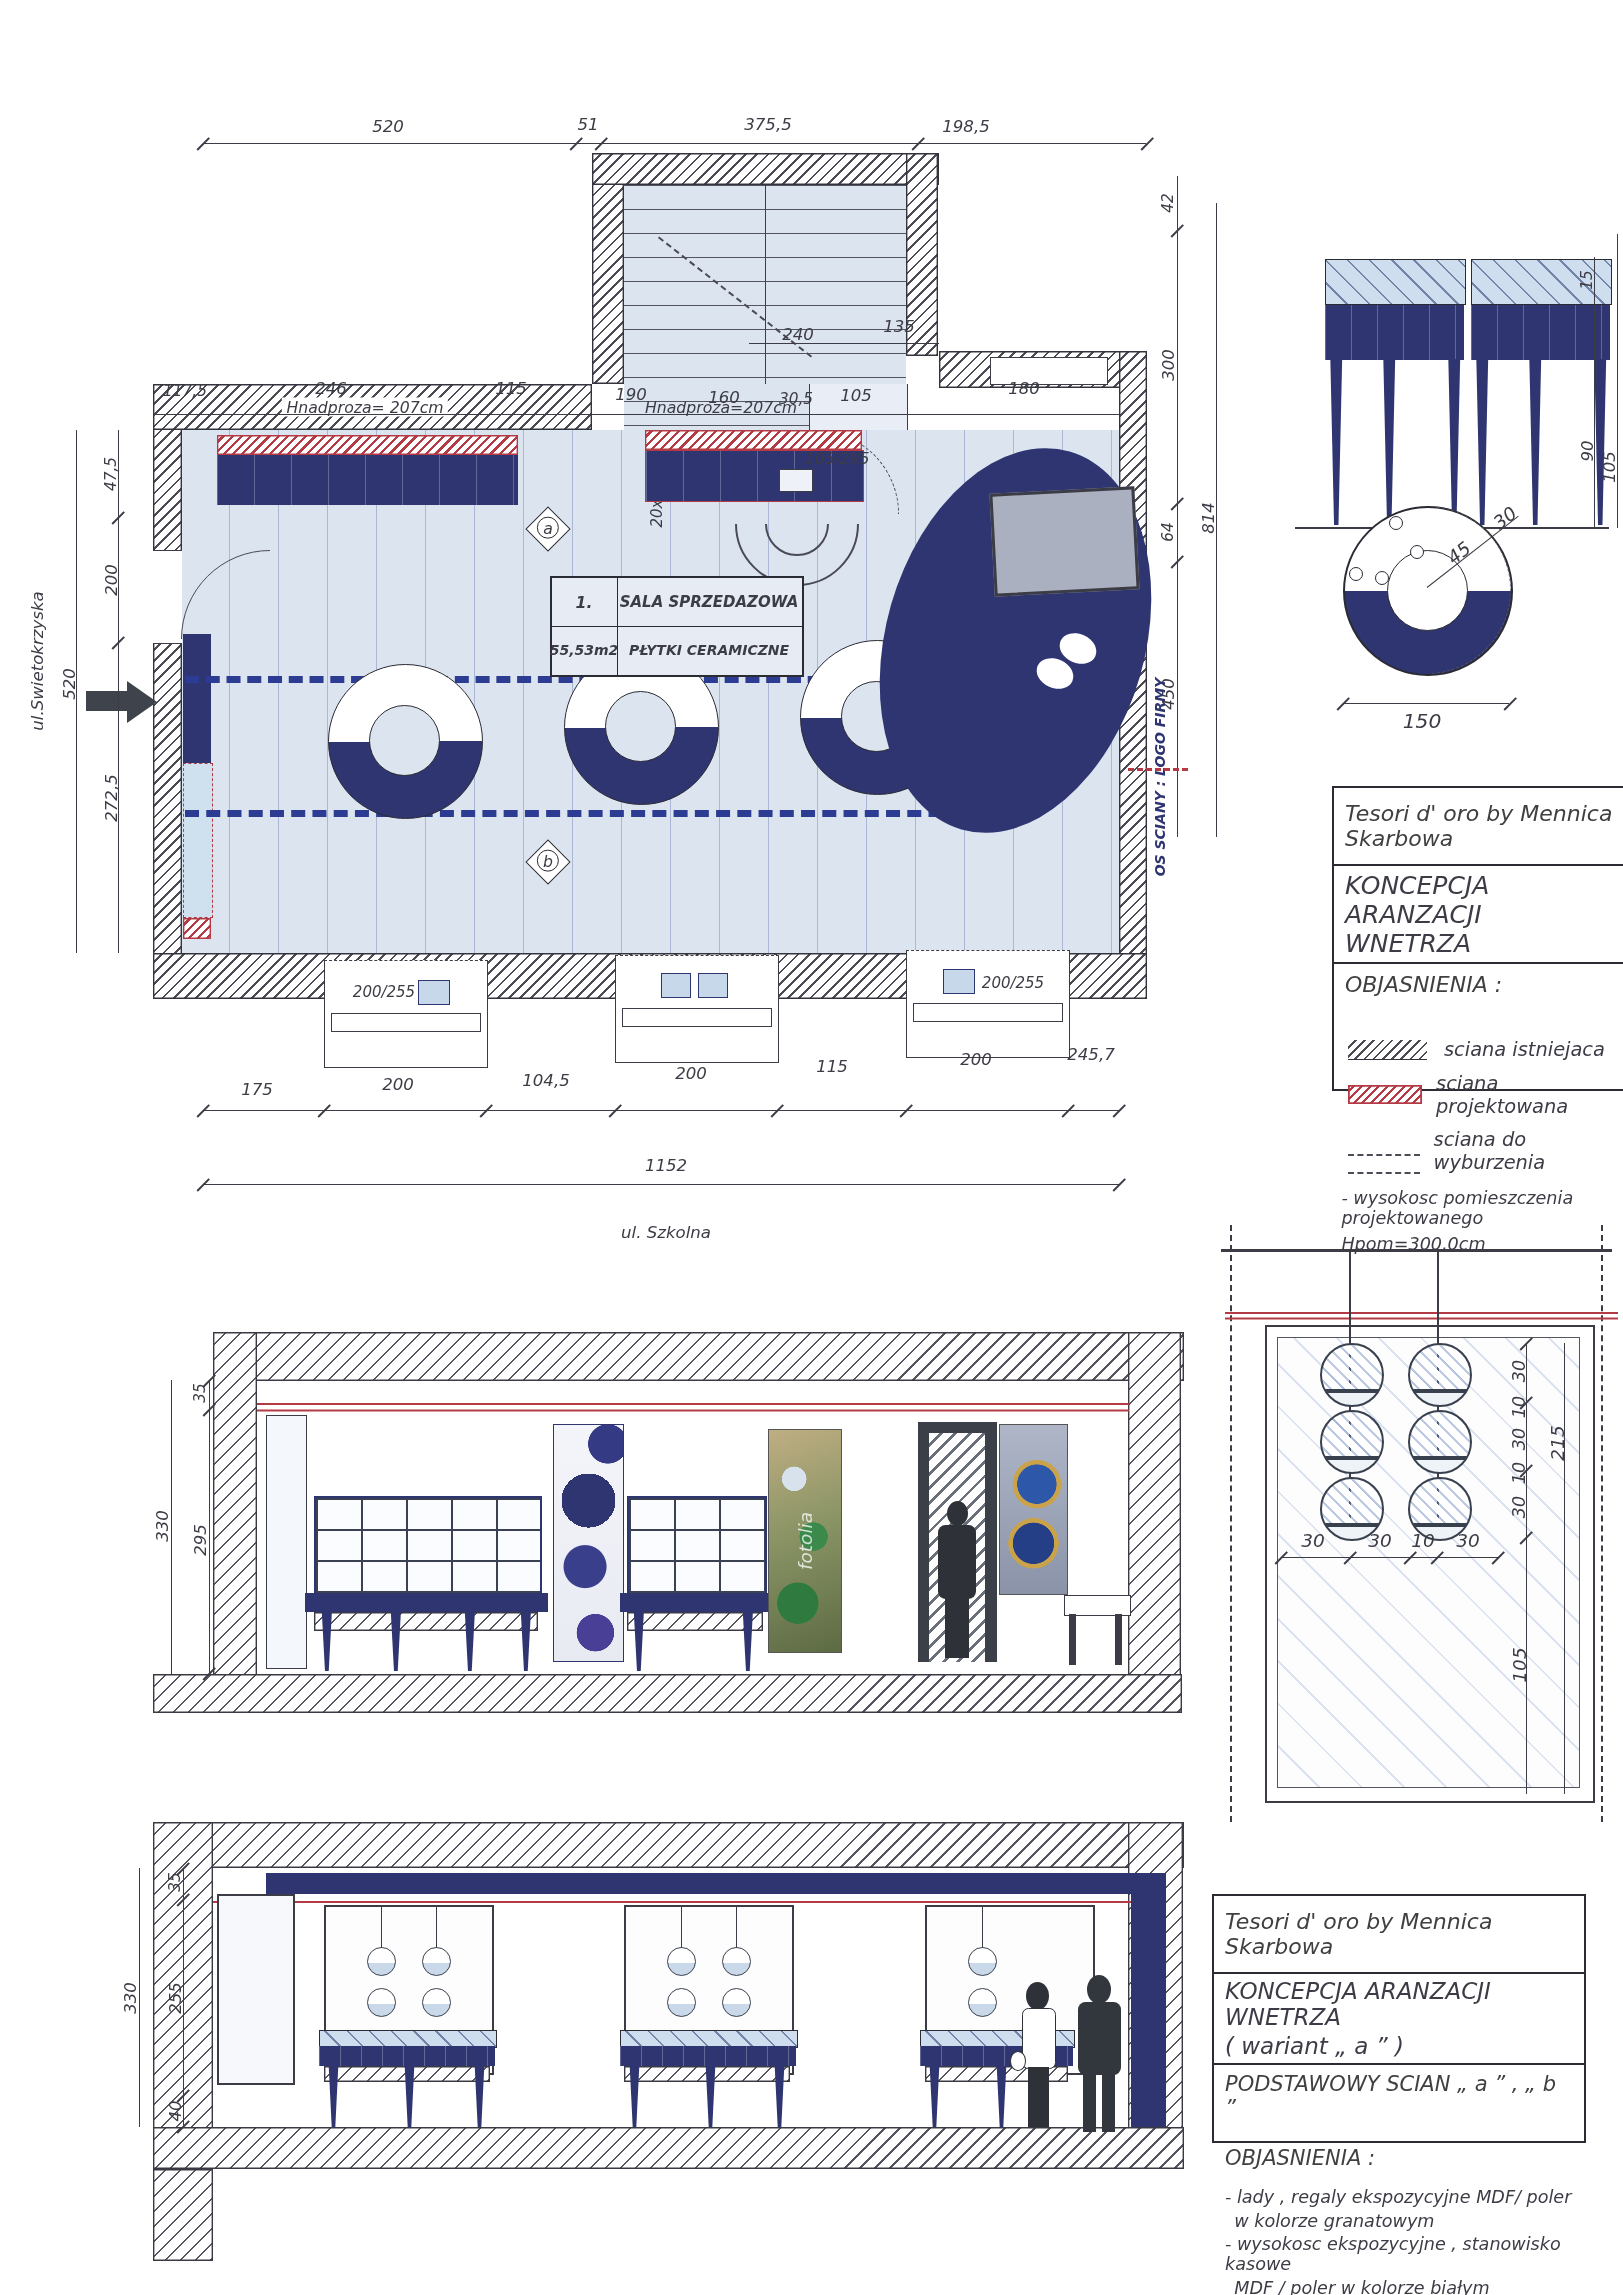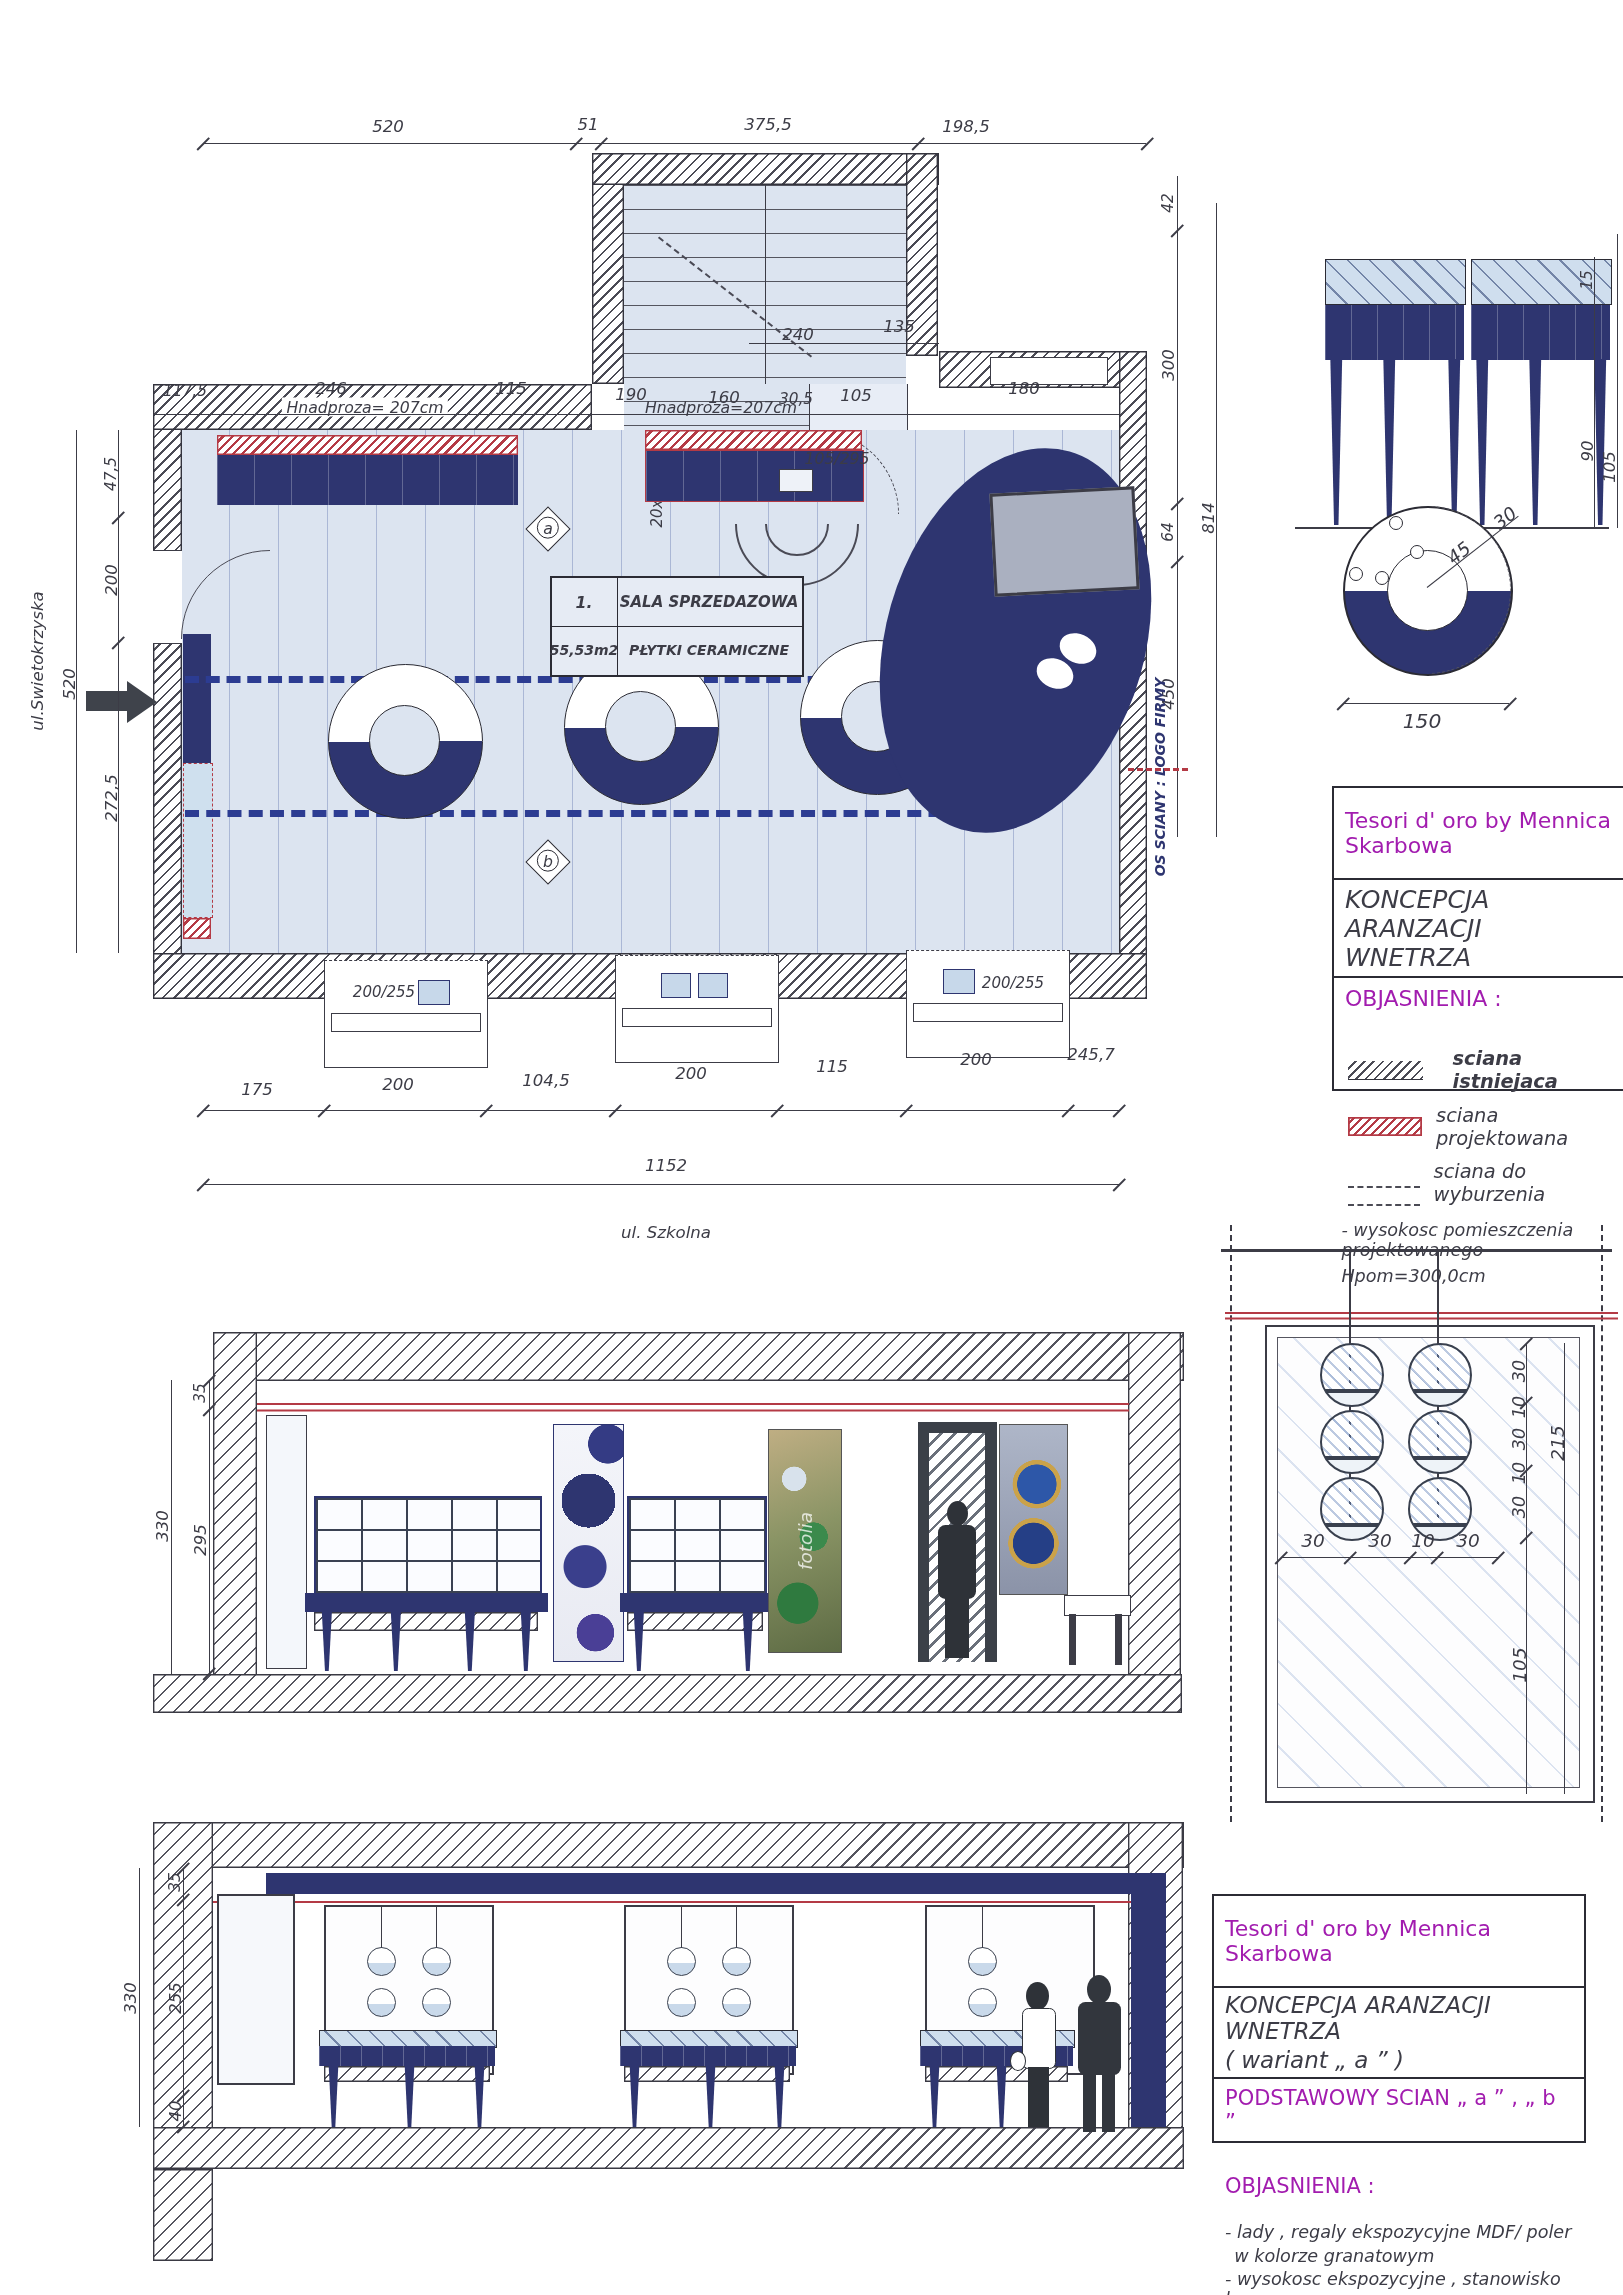--- a/index.html
+++ b/index.html
@@ -26,21 +26,21 @@
   .glass{background-color:#cfdeee;background-image:repeating-linear-gradient(45deg,transparent 0 14px,rgba(40,60,110,.55) 14px 15.7px);border:1.8px solid #2b2b34;}
   .grid{background-color:#fbfcff;border:2.3px solid #2e3570;
       background-image:repeating-linear-gradient(90deg,#3a4152 0 1.8px,transparent 1.8px 45px),
                        repeating-linear-gradient(180deg,#3a4152 0 2.3px,transparent 2.3px 31px);}
   .leg{position:absolute;background:#2e3570;clip-path:polygon(18% 0,82% 0,62% 100%,38% 100%);}
   .disc{position:absolute;border:1.8px solid #39404e;border-radius:50%;
       background:linear-gradient(180deg,#ffffff 0 55%,#c9d9ea 55% 100%);}
   .disc2{position:absolute;border:2.3px solid #39404e;border-radius:50%;
       background:linear-gradient(180deg,rgba(0,0,0,0) 0 74%,#39404e 74% 80%,#eef3f8 80% 100%),
                  repeating-linear-gradient(45deg,#ffffff 0 7.4px,rgba(110,140,190,.45) 7.4px 9.2px);}
-  .tb-title{font-size:22px;color:#a21caf;padding:20px 11px;}
+  .tb-title{font-size:22px;font-style:italic;color:#404040;padding:13px 11px;}
   .tb-big{font-size:25px;font-style:italic;color:#3c3c46;padding:1.8px 11px;}
   .legend-lbl{font-size:19.4px;font-style:italic;}
   .marker{position:absolute;width:30px;height:30px;border:1.8px solid #2b2b34;background:#fff;transform:rotate(45deg);}
   .marker .c{position:absolute;left:2.8px;top:2.8px;width:20.3px;height:20.3px;border:1.8px solid #2b2b34;border-radius:50%;
       transform:rotate(-45deg);font-size:15.7px;font-style:italic;display:flex;align-items:center;justify-content:center;}
   .dashblue{position:absolute;height:0;border-top:7.4px dashed #2c3c92;}
   .arc{position:absolute;border:1.8px solid #4a4a55;border-radius:50%;}
 </style>
 </head>
 <body>
@@ -250,21 +250,21 @@
   </div>
 
   <div class="abs" style="left:1332px;top:786px;width:290px;height:301px;border:2.3px solid #2b2b34;border-right:none;background:#fff;">
     <div style="border-bottom:2.3px solid #2b2b34;">
       <div class="tb-title">Tesori d' oro by Mennica Skarbowa</div>
     </div>
     <div style="border-bottom:2.3px solid #2b2b34;padding:2.8px 0;">
       <div class="tb-big">KONCEPCJA ARANZACJI WNETRZA</div>
     </div>
     <div class="tb-title" style="padding-top:8.3px;">OBJASNIENIA :</div>
-    <div style="display:flex;align-items:center;gap:30px;margin:16px 0 0 14px;font-weight:bold;">
+    <div style="display:flex;align-items:center;gap:17px;margin:28px 0 0 14px;">
       <span style="display:inline-block;width:79px;height:18.5px;background:repeating-linear-gradient(135deg,#fff 0 4.6px,#4b4b55 4.6px 6.5px);border-bottom:1.8px solid #34343e;"></span>
       <span class="legend-lbl">sciana istniejaca</span>
     </div>
     <div style="display:flex;align-items:center;gap:14px;margin:10.2px 0 0 14px;">
       <span style="display:inline-block;width:79px;height:18.5px;background:repeating-linear-gradient(135deg,#fff 0 3.7px,#b43a45 3.7px 6px);box-shadow:0 0 0 1.8px #b43a45 inset;"></span>
       <span class="legend-lbl">sciana projektowana</span>
     </div>
     <div style="display:flex;align-items:flex-end;gap:14px;margin:10.2px 0 0 14px;">
       <span style="display:inline-block;width:79px;height:15.7px;border-top:2.8px dashed #4b4b55;border-bottom:2.8px dashed #4b4b55;"></span>
       <span class="legend-lbl">sciana do wyburzenia</span>

